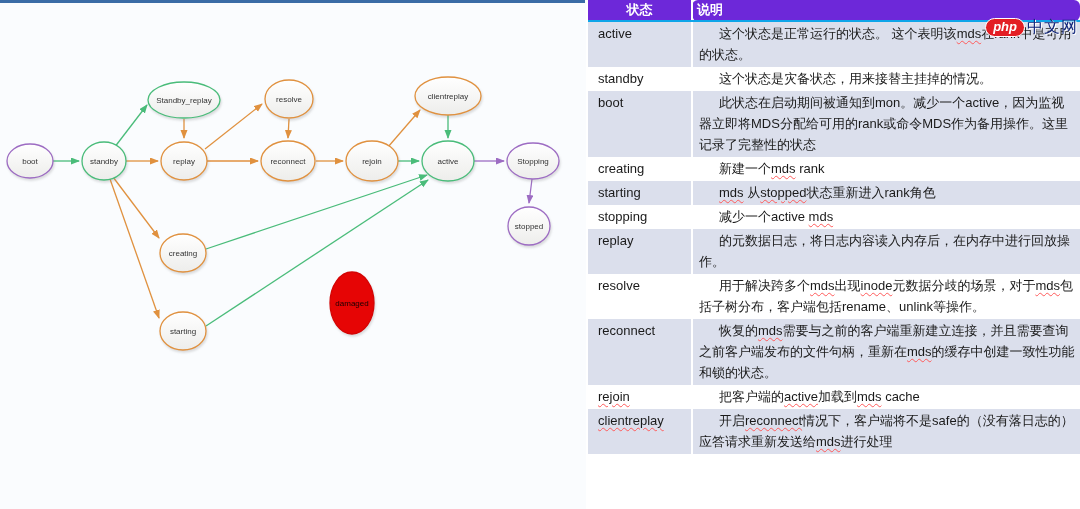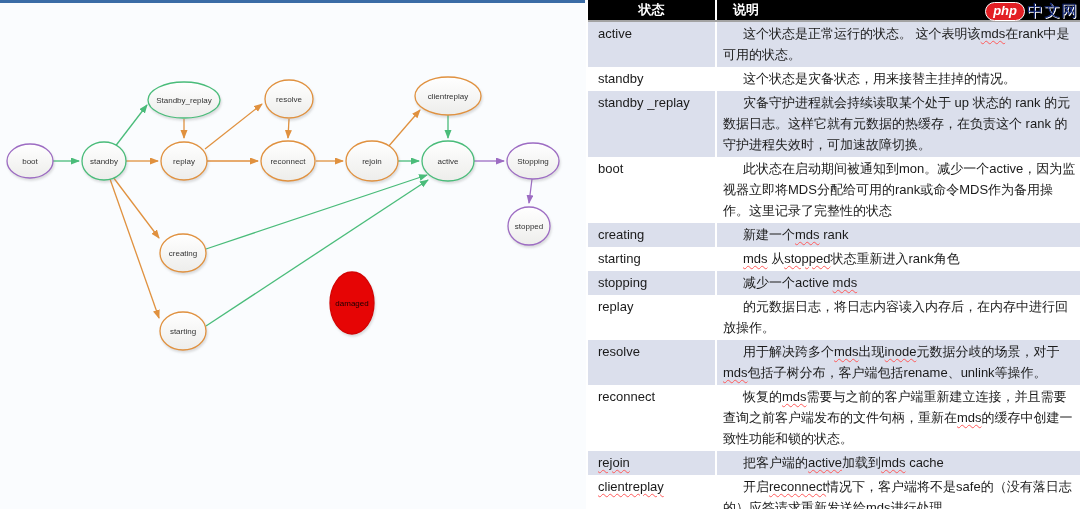--- a/index.html
+++ b/index.html
@@ -20,34 +20,34 @@
   .node.red ellipse{fill:#e60505;stroke:#d40404;}
   .node.red text{fill:#1a0000;}
   line.g{stroke:#4abc7a;stroke-width:1.3;}
   line.o{stroke:#e0913f;stroke-width:1.3;}
   line.p{stroke:#9d6cc3;stroke-width:1.3;}
 
   
   .table-panel{position:absolute;left:588px;top:0;width:492px;height:509px;background:#fff;}
   table.states{border-collapse:collapse;width:492px;table-layout:fixed;
                font-size:13px;color:#1a1a1a;}
-  table.states th{background:#000000;color:#fff;font-weight:bold;height:16px;
-                  font-size:13px;padding:1px 16px;border-bottom:2px solid #a3a3a3;}
+  table.states th{background:#6d28d9;color:#fff;font-weight:bold;height:16px;
+                  font-size:13px;padding:1px 4px;border-bottom:2px solid #0ea5e9;}
   th.h-state{width:95px;text-align:center;border-right:2px solid #fff;}
-  th.h-desc{text-align:left;padding-left:36px;}
+  th.h-desc{text-align:left;padding-left:36px;border-radius:6px;}
   table.states td{vertical-align:top;line-height:21px;padding-top:1px;padding-bottom:2px;}
   td.state{width:95px;padding-left:10px;border-right:2px solid #fff;word-break:break-all;}
   td.desc{padding-left:6px;padding-right:4px;text-indent:20px;}
   tbody tr:nth-child(odd) td{background:#dbdfec;}
   tbody tr:nth-child(even) td{background:#ffffff;}
   .sq{text-decoration:underline;text-decoration-style:wavy;
       text-decoration-color:#ff5b5b;text-decoration-thickness:1px;text-underline-offset:2px;}
 
   
-  .logo{position:absolute;right:2px;top:1px;display:flex;align-items:center;gap:2px;z-index:5;}
+  .logo{position:absolute;right:2px;top:17px;display:flex;align-items:center;gap:2px;z-index:5;}
   .logo-php{background:#e31e24;color:#fff;font-style:italic;font-weight:bold;font-size:13px;
             padding:1px 7px 2px 7px;border-radius:10px;border:1px solid #fff;line-height:14px;}
   .logo-cn{color:#12277c;font-weight:normal;font-size:16px;letter-spacing:1px;
            text-shadow:1px 1px 0 #ffffff;}
 </style>
 </head>
 <body>
 
 <div class="screen">
 
@@ -167,24 +167,20 @@
       <tbody>
         <tr>
           <td class="state">active</td>
           <td class="desc">这个状态是正常运行的状态。 这个表明该<span class="sq">mds</span>在rank中是可用的状态。</td>
         </tr>
         <tr>
           <td class="state">standby</td>
           <td class="desc">这个状态是灾备状态，用来接替主挂掉的情况。</td>
         </tr>
         <tr>
-          <td class="state">standby _replay</td>
-          <td class="desc">灾备守护进程就会持续读取某个处于 up 状态的 rank 的元数据日志。这样它就有元数据的热缓存，在负责这个 rank 的守护进程失效时，可加速故障切换。</td>
-        </tr>
-        <tr>
           <td class="state">boot</td>
           <td class="desc">此状态在启动期间被通知到mon。减少一个active，因为监视器立即将MDS分配给可用的rank或命令MDS作为备用操作。这里记录了完整性的状态</td>
         </tr>
         <tr>
           <td class="state">creating</td>
           <td class="desc">新建一个<span class="sq">mds</span> rank</td>
         </tr>
         <tr>
           <td class="state">starting</td>
           <td class="desc"><span class="sq">mds</span> 从<span class="sq">stopped</span>状态重新进入rank角色</td>

